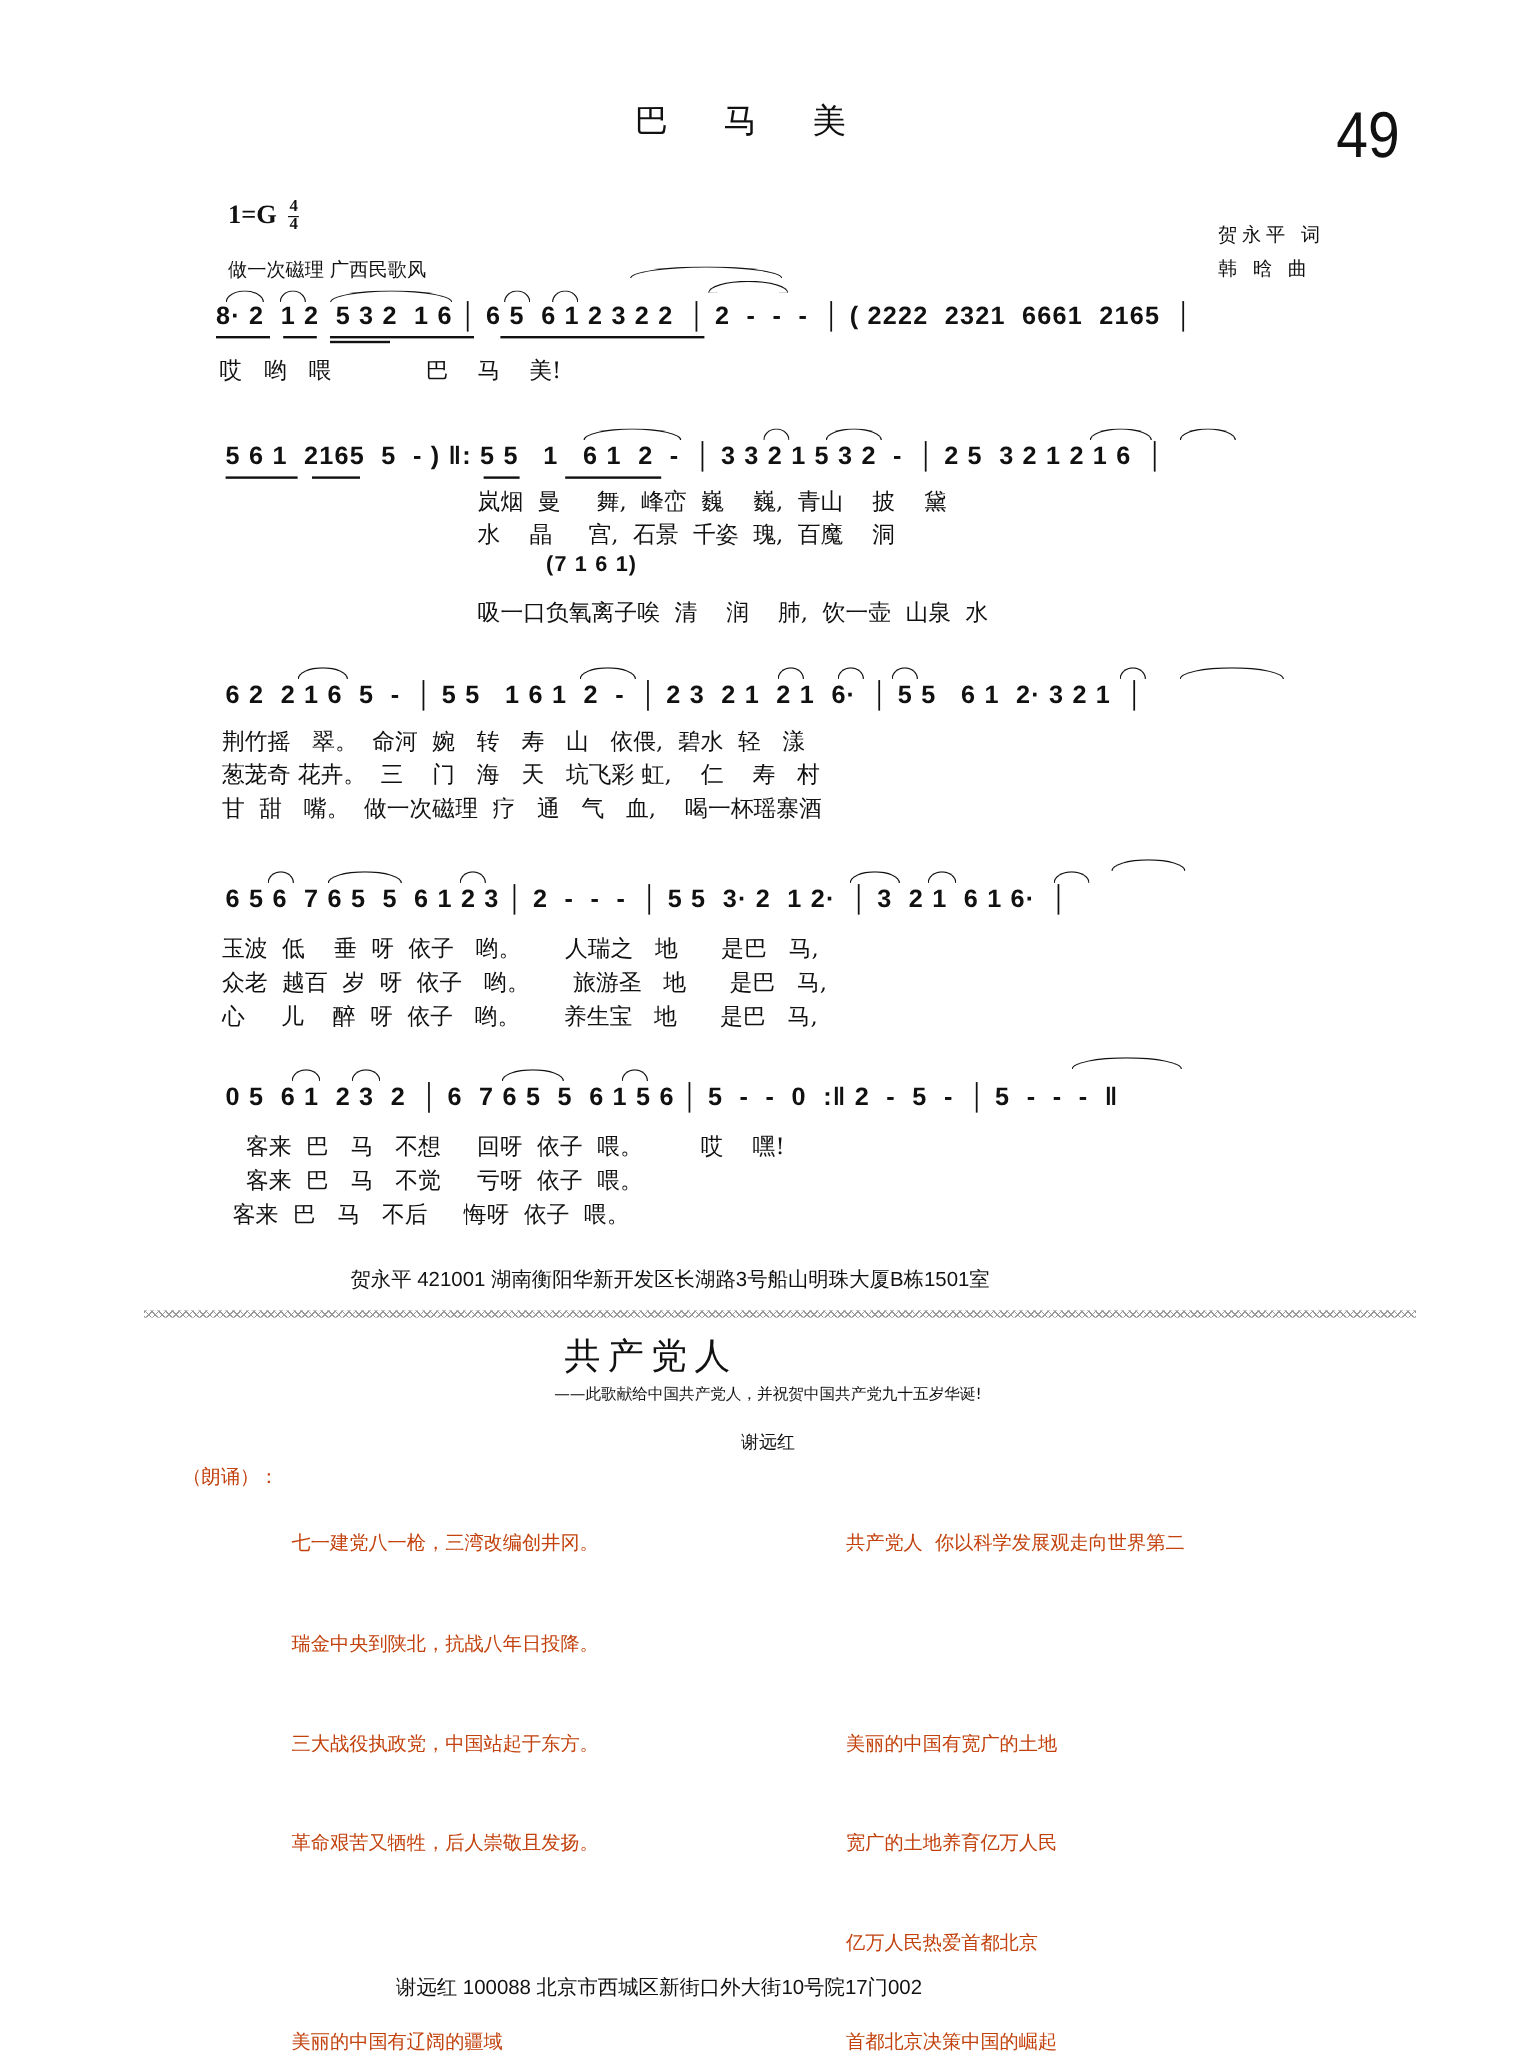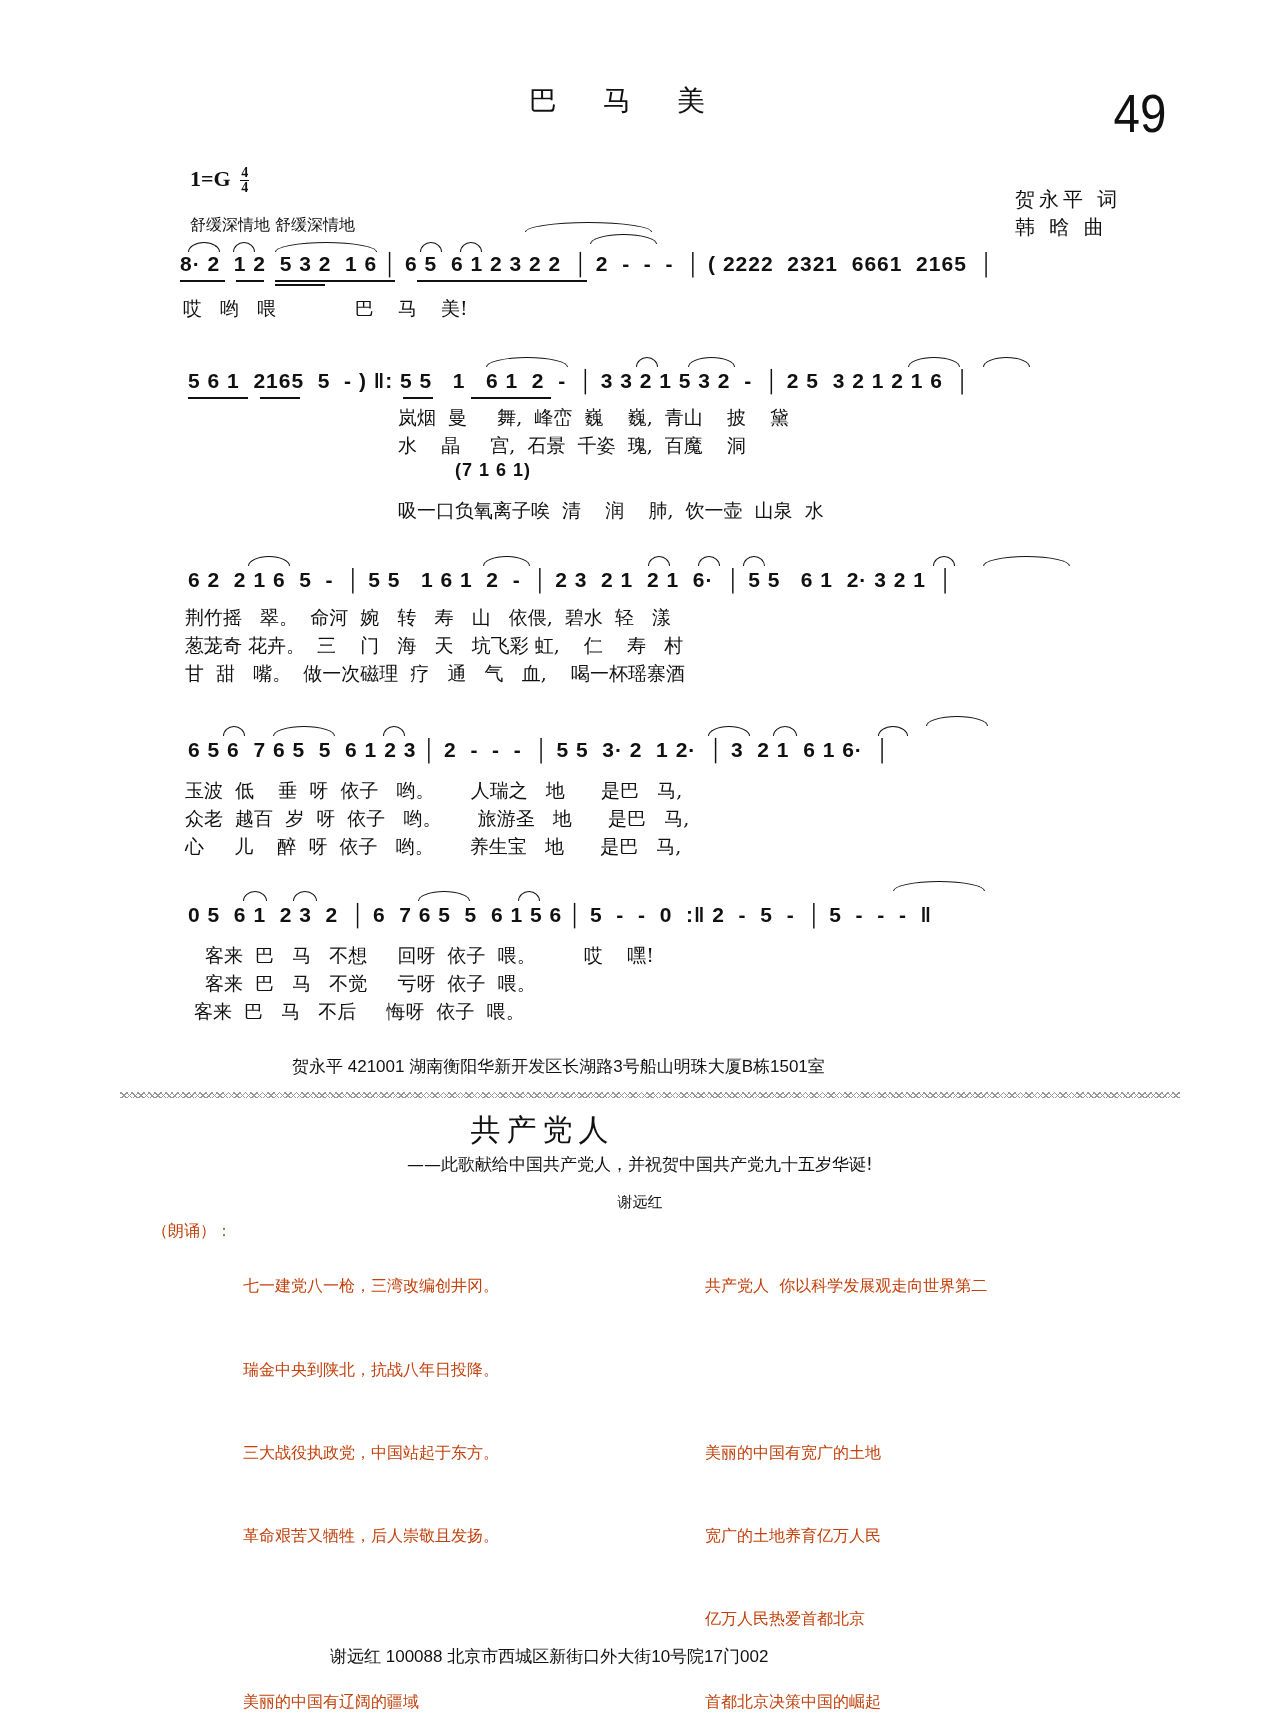--- a/index.html
+++ b/index.html
@@ -7,48 +7,48 @@
          font-family: "DejaVu Sans", sans-serif; color: #111; }
   .abs { position: absolute; }
   .title { left: 0; width: 1280px; top: 82px; text-align: center;
            font-family: "DejaVu Serif", serif; font-size: 28px; letter-spacing: 46px; }
   .pagenum { left: 1110px; top: 82px; font-family: "Liberation Sans", sans-serif;
              font-size: 54px; font-weight: normal; transform: scaleX(0.88); }
   .key { left: 190px; top: 166px; font-family: "Liberation Serif", serif; font-size: 22px; font-weight: bold; }
   .frac { display: inline-block; vertical-align: middle; text-align: center; font-size: 14px; line-height: 14px; margin-left: 4px; }
   .frac .top { border-bottom: 1.5px solid #111; padding: 0 1px; display:block; }
   .tempo { left: 190px; top: 215px; font-size: 16px; }
-  .credit { left: 1015px; font-family: "DejaVu Serif", serif; font-size: 20px; letter-spacing: 4px; }
+  .credit { left: 1015px; font-family: "DejaVu Serif", serif; font-size: 16px; letter-spacing: 4px; }
   .notes { font-family: "Liberation Sans", sans-serif; font-weight: bold; font-size: 21px; white-space: pre; letter-spacing: 1px; }
   .lyric { font-family: "DejaVu Serif", serif; font-size: 19px; white-space: pre; }
   .ul { height: 1.5px; background: #111; }
   .slur { border: 1.5px solid #111; border-bottom: none; border-radius: 50% 50% 0 0 / 100% 100% 0 0; height: 9px; }
   .divider { left: 120px; width: 1060px; top: 1092px; height: 6px;
              background: repeating-linear-gradient(45deg, #999 0 1px, transparent 1px 4px),
                          repeating-linear-gradient(-45deg, #999 0 1px, transparent 1px 4px); }
   .addr { font-family: "Liberation Sans", sans-serif; font-size: 17px; }
   .song2-title { left: 0; width: 1085px; top: 1110px; text-align: center; font-family: "DejaVu Serif", serif; font-size: 30px; letter-spacing: 6px; }
-  .song2-sub { left: 0; width: 1280px; top: 1153px; text-align: center; font-size: 17px; }
+  .song2-sub { left: 0; width: 1280px; top: 1153px; text-align: center; font-size: 13px; }
   .song2-author { left: 0; width: 1280px; top: 1193px; text-align: center; font-size: 15px; }
   .poem { font-family: "DejaVu Serif", serif; font-size: 16px; color: #c2410c; line-height: 27.7px; white-space: pre; }
 </style>
 </head>
 <body>
 
 <div class="abs title">巴马美</div>
 <div class="abs pagenum">49</div>
 
 <div class="abs key">
   <span>1=G</span>
   <span class="frac">
     <span class="top">4</span>
     <span>4</span>
   </span>
 </div>
-<div class="abs tempo">舒缓深情地   舒缓深情地</div>
+<div class="abs tempo">做一次磁理   广西民歌风</div>
 <div class="abs credit" style="top:186px">贺永平 词</div>
 <div class="abs credit" style="top:214px">韩 晗 曲</div>
 
 <div class="abs" style="left:180px;top:252px;">
   <div class="abs slur" style="left:8px;top:-10px;width:30px"></div>
   <div class="abs slur" style="left:53px;top:-10px;width:20px"></div>
   <div class="abs slur" style="left:95px;top:-10px;width:100px"></div>
   <div class="abs slur" style="left:240px;top:-10px;width:20px"></div>
   <div class="abs slur" style="left:280px;top:-10px;width:20px"></div>
   <div class="abs slur" style="left:345px;top:-30px;width:125px"></div>

